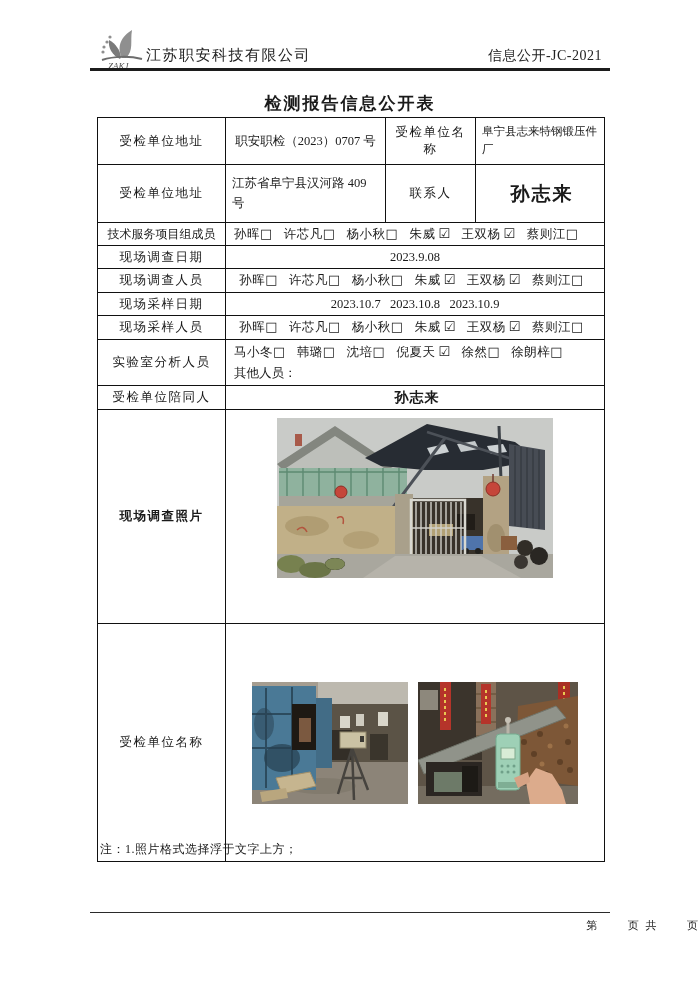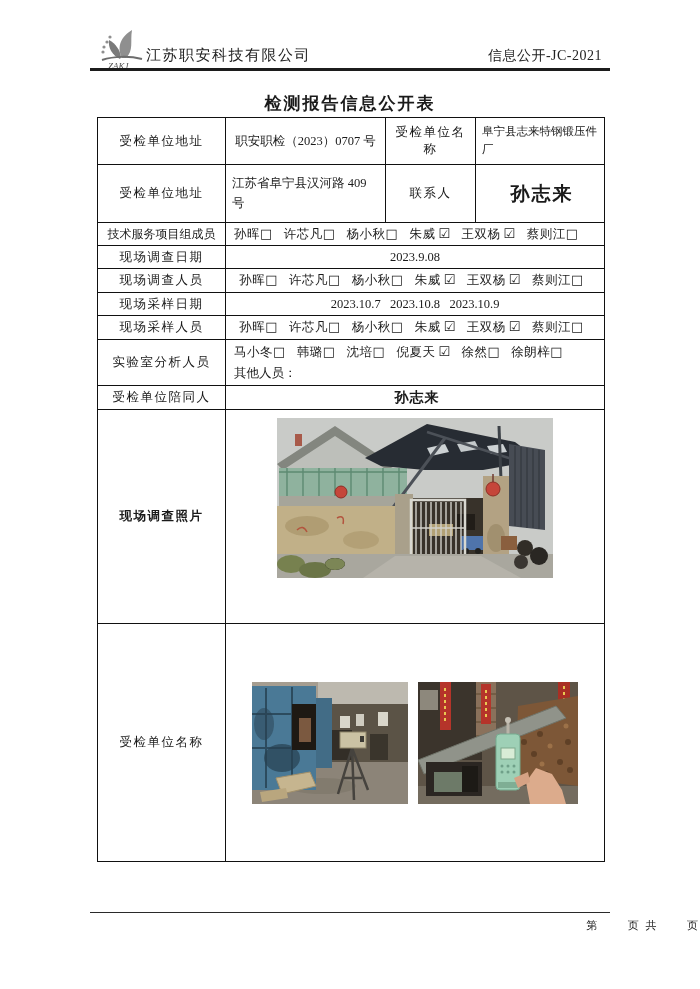--- a/index.html
+++ b/index.html
@@ -267,17 +267,18 @@
             </g>
             <rect x="80" y="100" width="20" height="6" fill="#7fae94"></rect>
             <polygon points="96,96 110,90 112,100 100,106" fill="#d6a284"></polygon>
           </svg>
         </td>
       </tr>
     </tbody>
       </table>
   </div>
 
+  <div class="note">注：1.照片格式选择浮于文字上方；</div>
 
   <div class="ftr-rule"></div>
   <div class="ftr-text pre">第      页 共      页</div>
 
 </div>
 
 </body></html>

